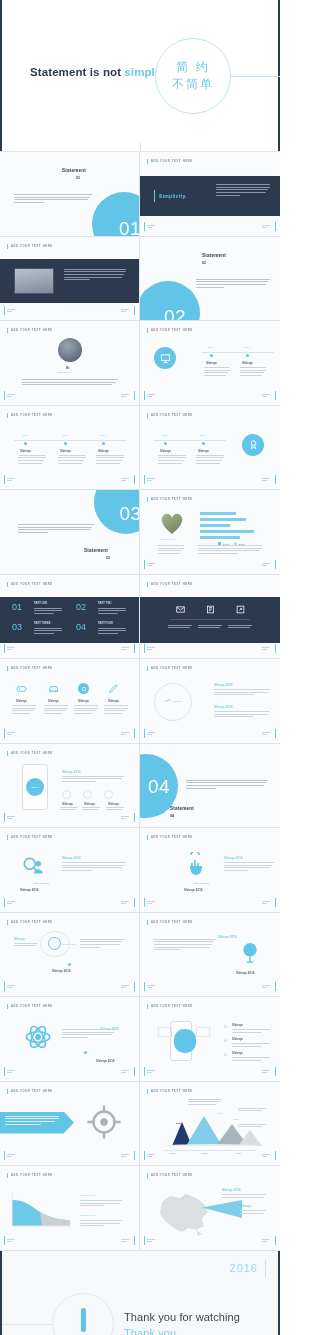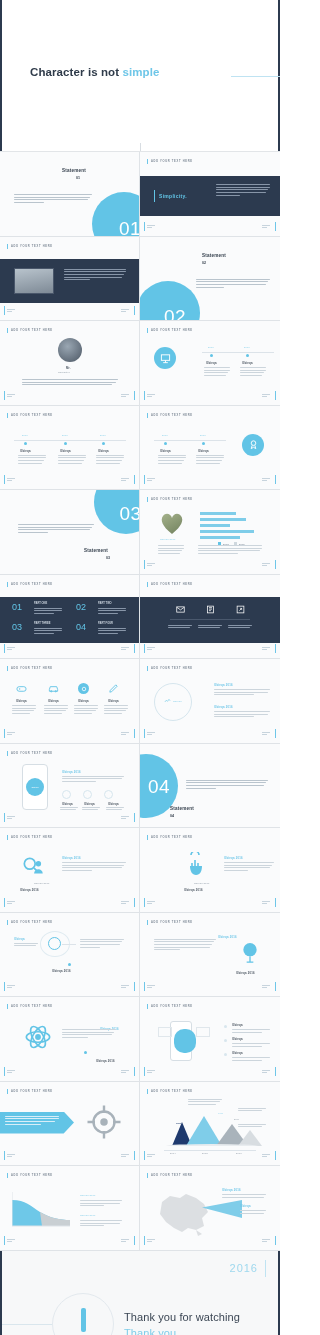--- a/index.html
+++ b/index.html
@@ -116,21 +116,25 @@
 </style>
 </head>
 <body>
 
 <div class="page">
 
   <div class="title-slide">
     <div class="edge-l"></div>
     <div class="edge-r"></div>
     <div class="title-text">
-      <span>Character is not </span><span class="accent">simple</span>
+      <span>Statement is not </span><span class="accent">simple</span>
+    </div>
+    <div class="title-circle">
+      <span>简 约</span>
+      <span>不简单</span>
     </div>
     <div class="title-rule"></div>
     <div class="title-tick"></div>
   </div>
 
   <div class="grid">
 
     <div class="slide">
       <div class="stmt-title" style="left:62px;top:16px">Statement</div>
       <div class="stmt-num" style="left:76px;top:24px">01</div>

